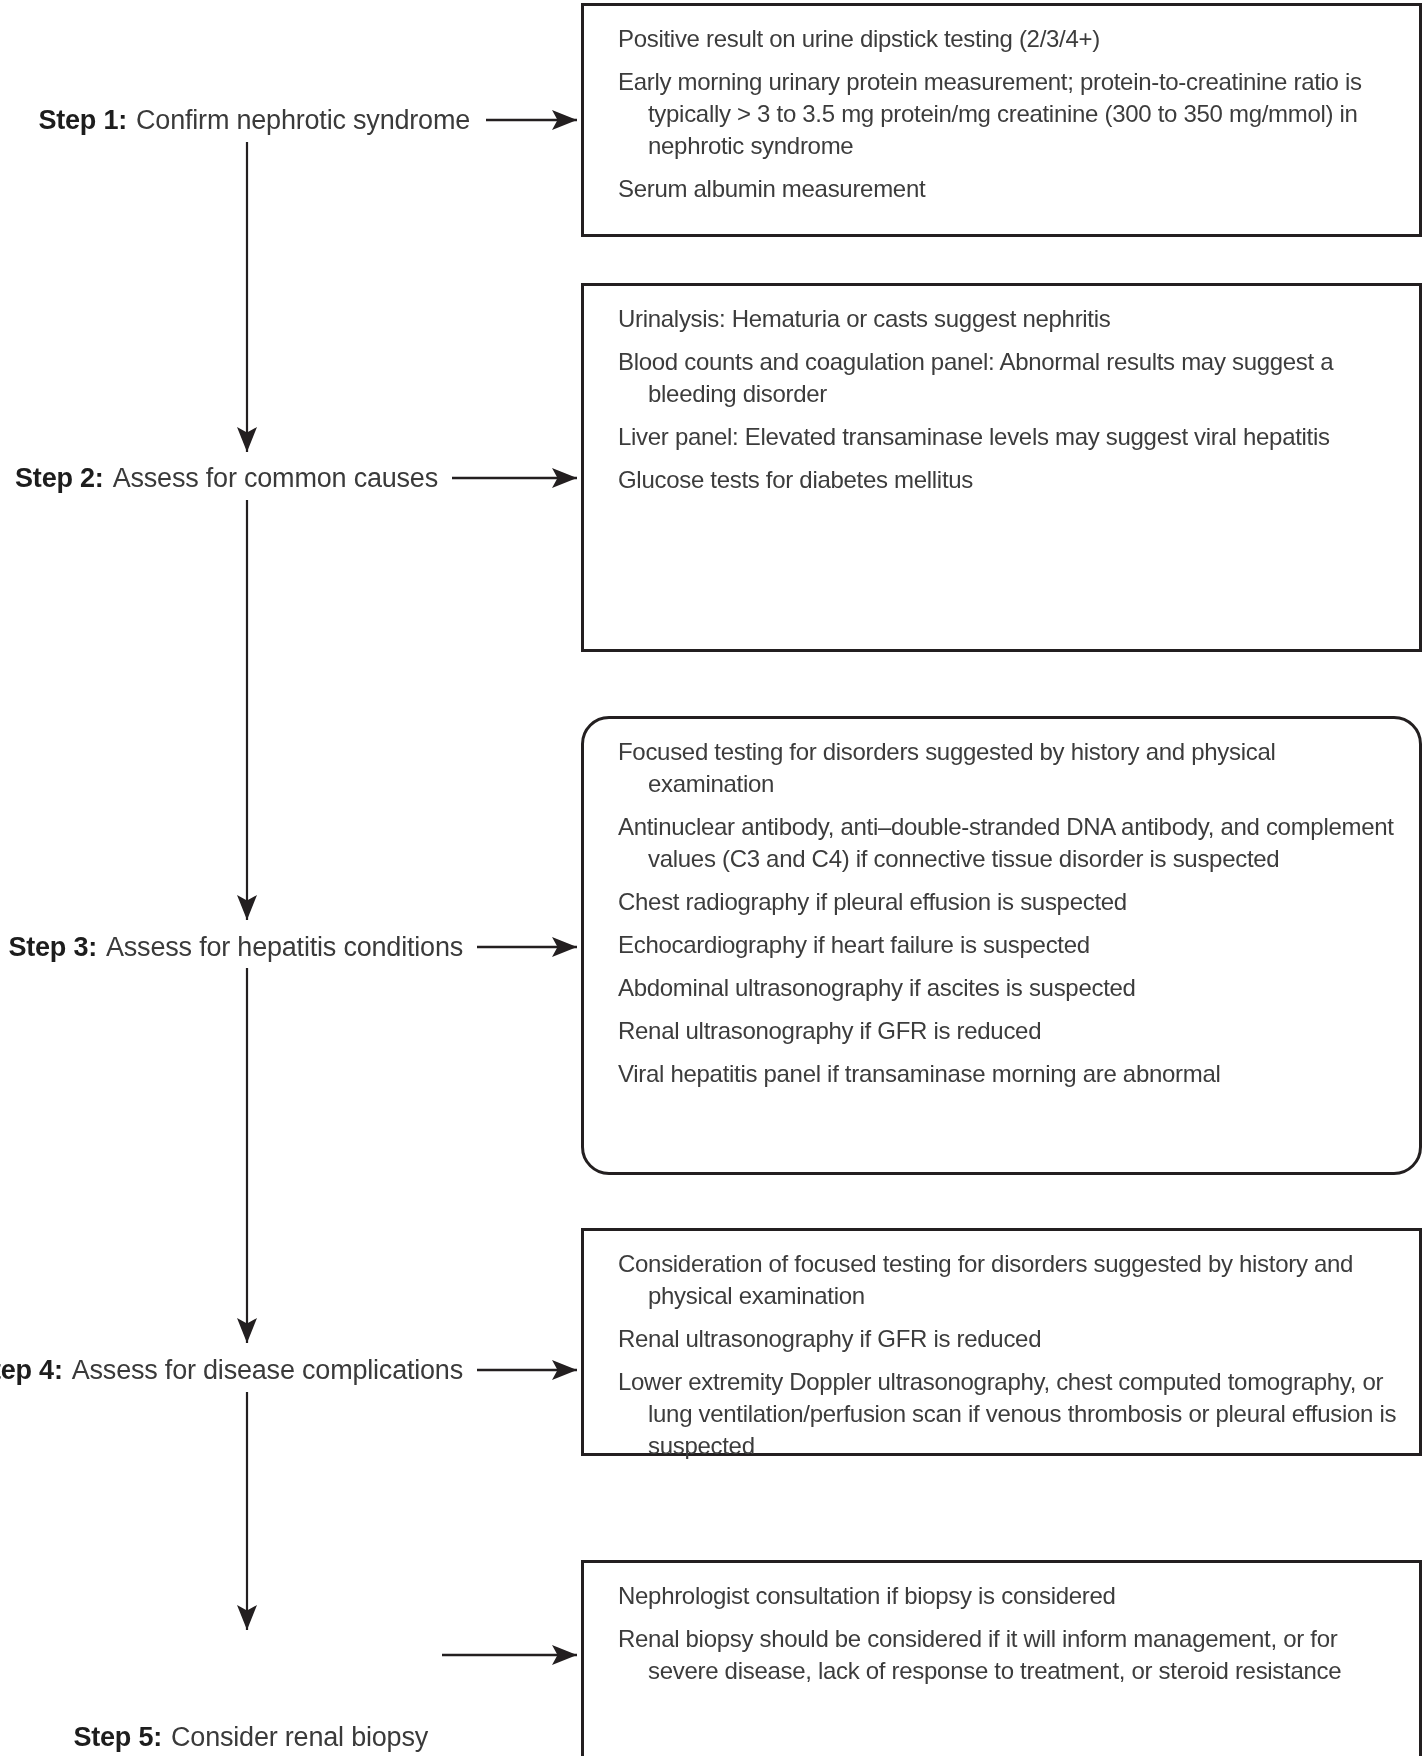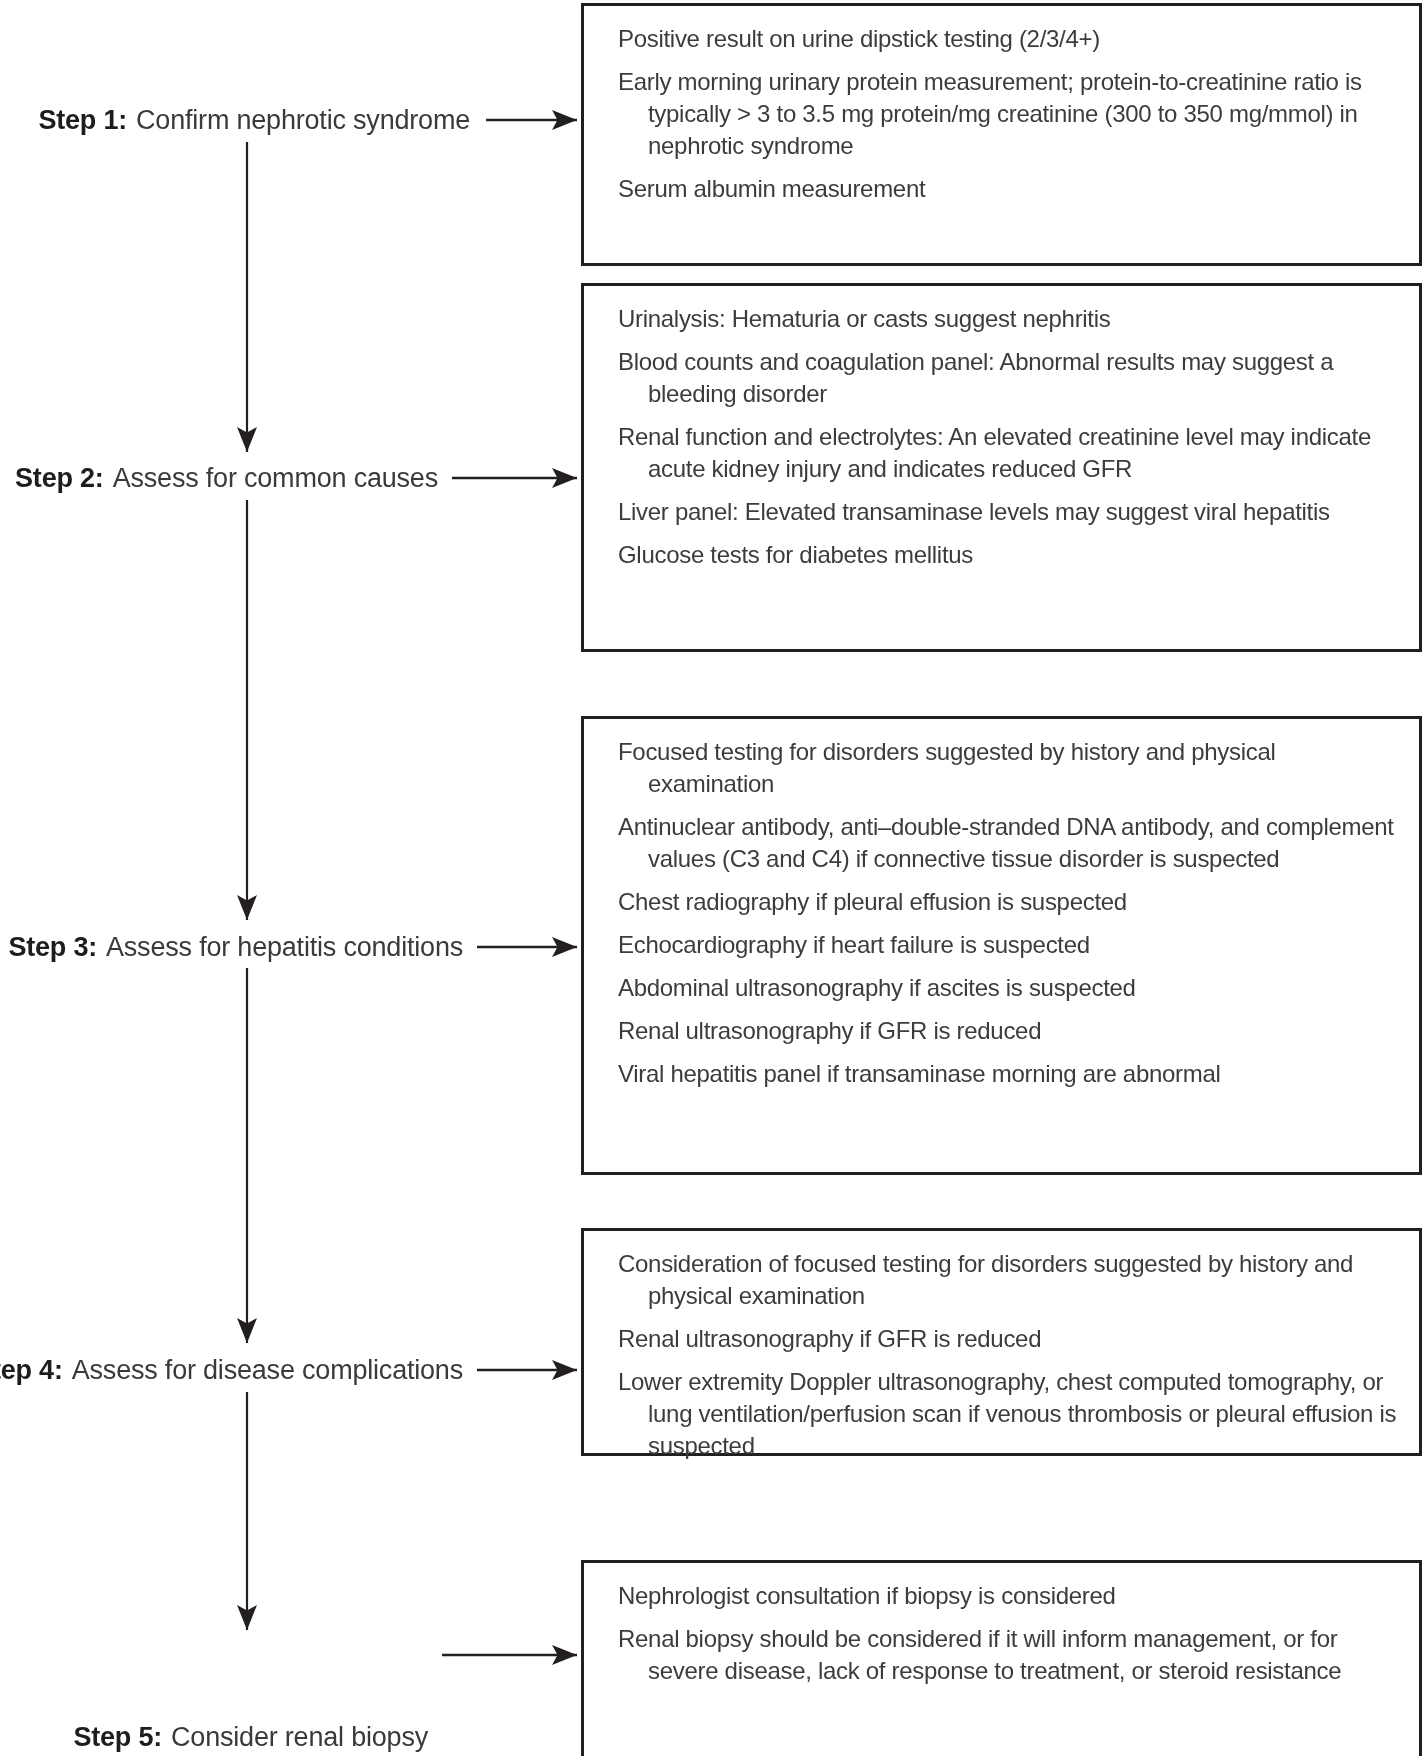--- a/index.html
+++ b/index.html
@@ -78,33 +78,32 @@
 <div class="step-label" style="top:930px; right:961px;">
   <span class="prefix">Step 3:</span><span>Assess for hepatitis conditions</span>
 </div>
 <div class="step-label" style="top:1353px; right:961px;">
   <span class="prefix">Step 4:</span><span>Assess for disease complications</span>
 </div>
 <div class="step-label" style="top:1720px; right:996px;">
   <span class="prefix">Step 5:</span><span>Consider renal biopsy</span>
 </div>
 
-<div class="box" style="top:3px;    height:263px;">
+<div class="box" style="top:3px;    height:234px;">
     <div class="box-item">Positive result on urine dipstick testing (2/3/4+)</div>
     <div class="box-item">Early morning urinary protein measurement; protein-to-creatinine ratio is typically &gt; 3 to 3.5 mg protein/mg creatinine (300 to 350 mg/mmol) in nephrotic syndrome</div>
     <div class="box-item">Serum albumin measurement</div>
   </div>
 <div class="box" style="top:283px;  height:369px;">
     <div class="box-item">Urinalysis: Hematuria or casts suggest nephritis</div>
     <div class="box-item">Blood counts and coagulation panel: Abnormal results may suggest a bleeding disorder</div>
-    <div class="box-item">Renal function and electrolytes: An elevated creatinine level may indicate acute kidney injury and indicates reduced GFR</div>
     <div class="box-item">Liver panel: Elevated transaminase levels may suggest viral hepatitis</div>
     <div class="box-item">Glucose tests for diabetes mellitus</div>
   </div>
-<div class="box" style="top:716px;  height:459px;">
+<div class="box" style="top:716px;  height:459px;border-radius:28px;">
     <div class="box-item">Focused testing for disorders suggested by history and physical examination</div>
     <div class="box-item">Antinuclear antibody, anti–double-stranded DNA antibody, and complement values (C3 and C4) if connective tissue disorder is suspected</div>
     <div class="box-item">Chest radiography if pleural effusion is suspected</div>
     <div class="box-item">Echocardiography if heart failure is suspected</div>
     <div class="box-item">Abdominal ultrasonography if ascites is suspected</div>
     <div class="box-item">Renal ultrasonography if GFR is reduced</div>
     <div class="box-item">Viral hepatitis panel if transaminase morning are abnormal</div>
   </div>
 <div class="box" style="top:1228px; height:228px;">
     <div class="box-item">Consideration of focused testing for disorders suggested by history and physical examination</div>

